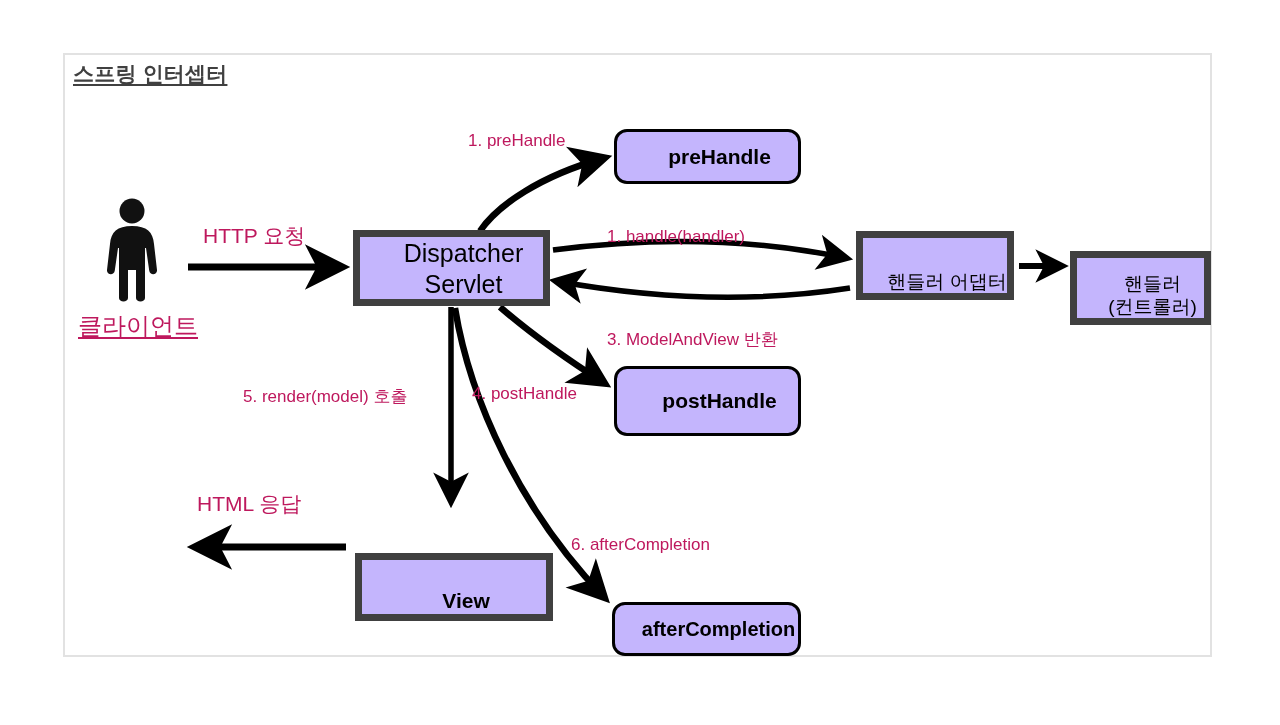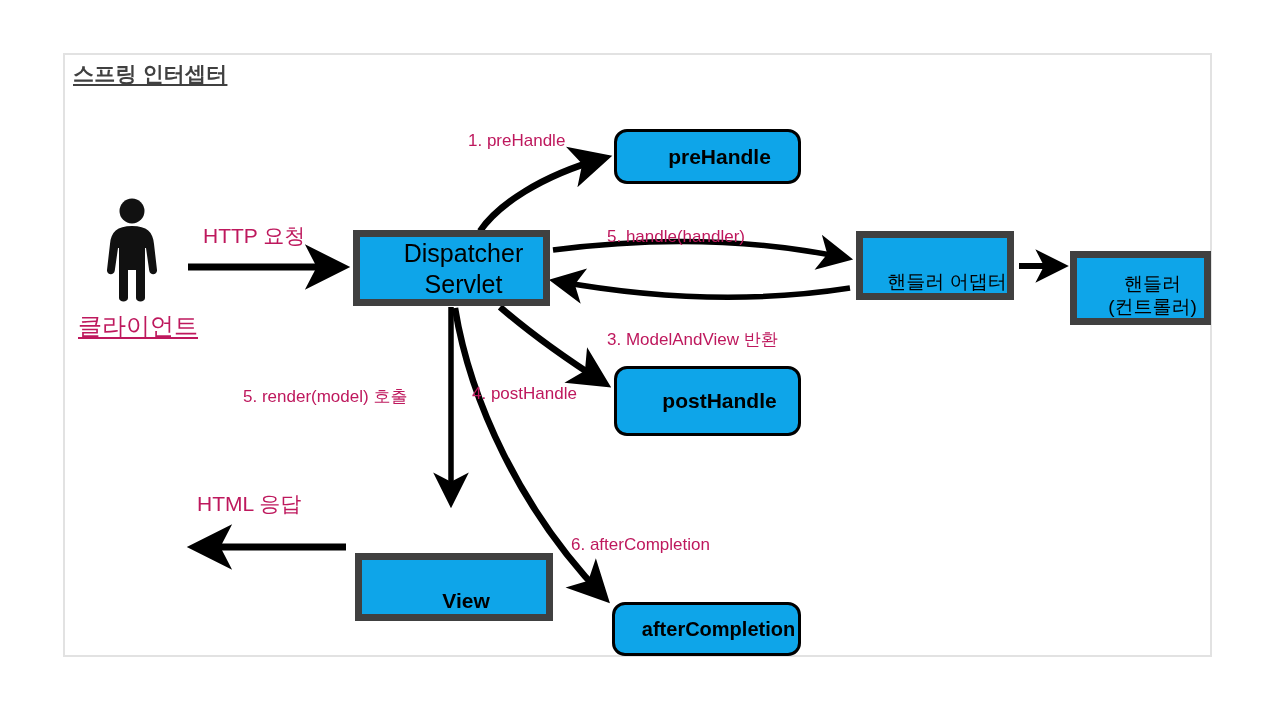--- a/index.html
+++ b/index.html
@@ -47,21 +47,21 @@
     left: 0;
     top: 0;
     width: 1280px;
     height: 725px;
     pointer-events: none;
   }
   
   .box {
     position: absolute;
     box-sizing: border-box;
-    background: #0ea5e9;
+    background: #c4b5fd;
     display: flex;
     align-items: center;
     justify-content: center;
     text-align: center;
     color: #000000;
     line-height: 1.22;
     padding-left: 24px;
   }
   .box.sharp {
     border: 7px solid #404040;
@@ -208,19 +208,19 @@
 
   <div class="box sharp bold" id="box-view">
     <span>View</span>
   </div>
 
   <div class="label lg" id="lbl-http-request">HTTP 요청</div>
   <div class="label lg" id="lbl-http-response">HTML 응답</div>
   <div class="label" id="lbl-client">클라이언트</div>
 
   <div class="label" id="lbl-1-prehandle">1. preHandle</div>
-  <div class="label" id="lbl-2-handle">5. handle(handler)</div>
+  <div class="label" id="lbl-2-handle">1. handle(handler)</div>
   <div class="label" id="lbl-3-modelandview">3. ModelAndView 반환</div>
   <div class="label" id="lbl-4-posthandle">4. postHandle</div>
   <div class="label" id="lbl-5-render">5. render(model) 호출</div>
   <div class="label" id="lbl-6-aftercompletion">6. afterCompletion</div>
 
 </div>
 
 </body></html>

